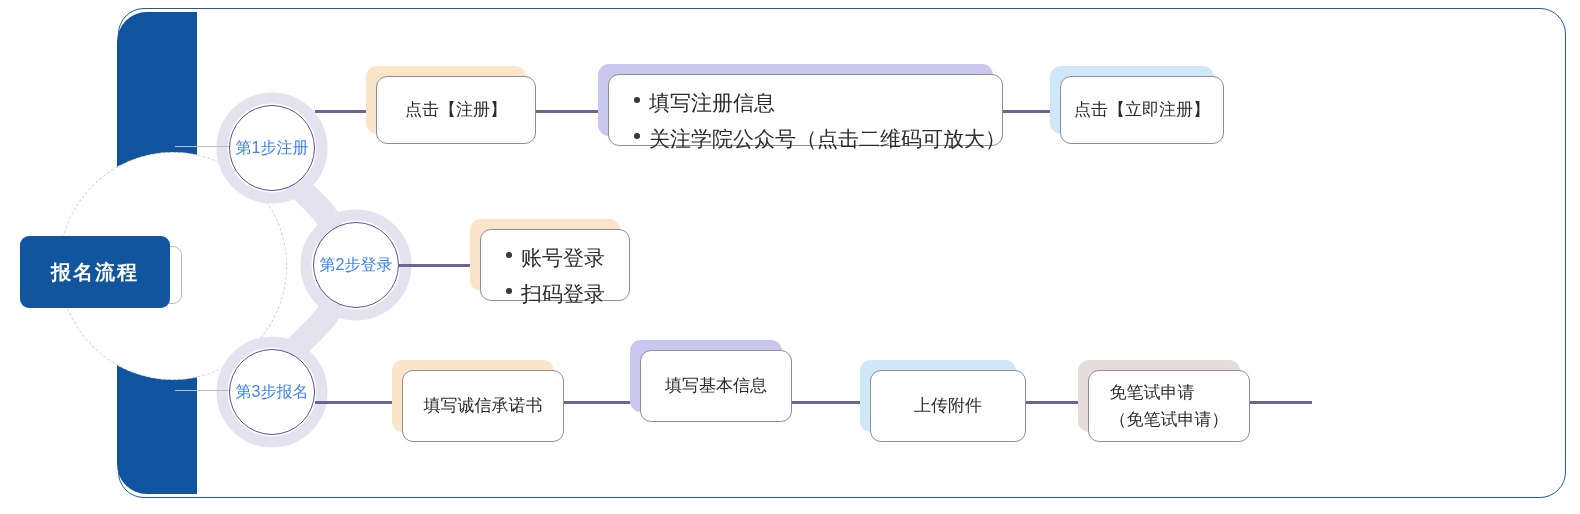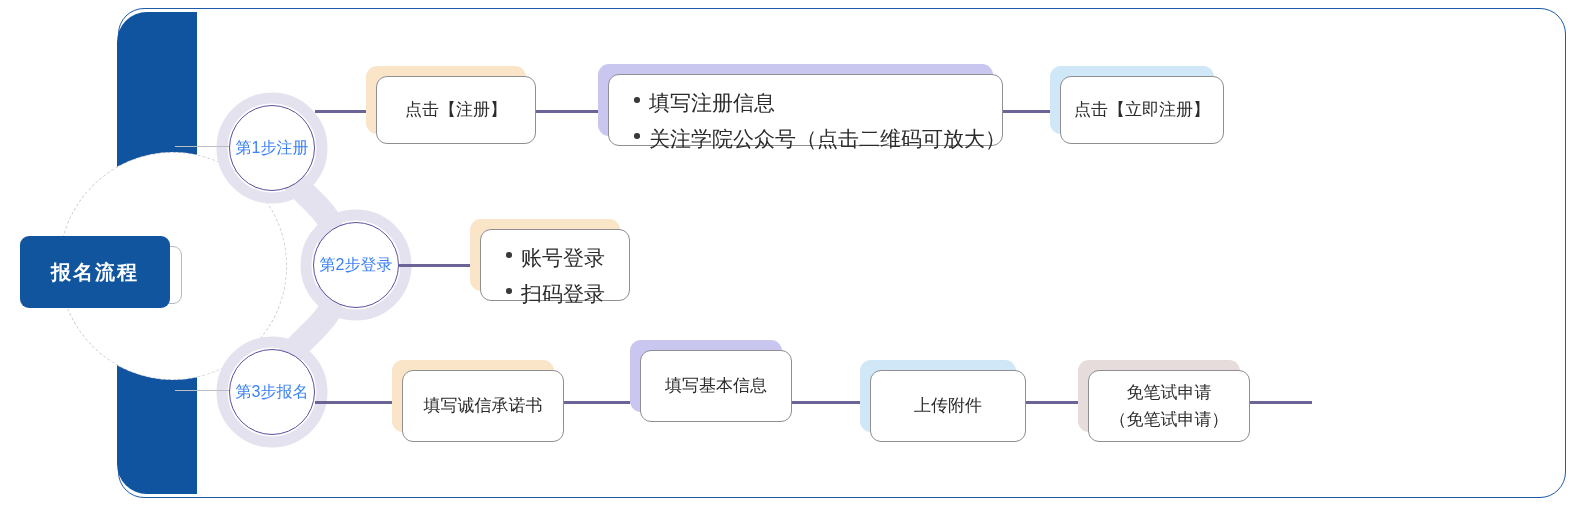--- a/index.html
+++ b/index.html
@@ -138,21 +138,21 @@
     line-height:1.62;
   }
   .node ul li::before{
     content:"";
     position:absolute;
     left:-15px; top:12px;
     width:5.5px; height:5.5px;
     border-radius:50%;
     background:#3a3a3a;
   }
-  .node .stack{ text-align:center; }
+  .node .stack{ text-align:left; }
   .node .stack div{ white-space:nowrap; }
 </style>
 </head>
 <body>
 
 <div id="stage">
 
   <div class="outer-frame"></div>
 
   <div class="blue-slab"></div>

